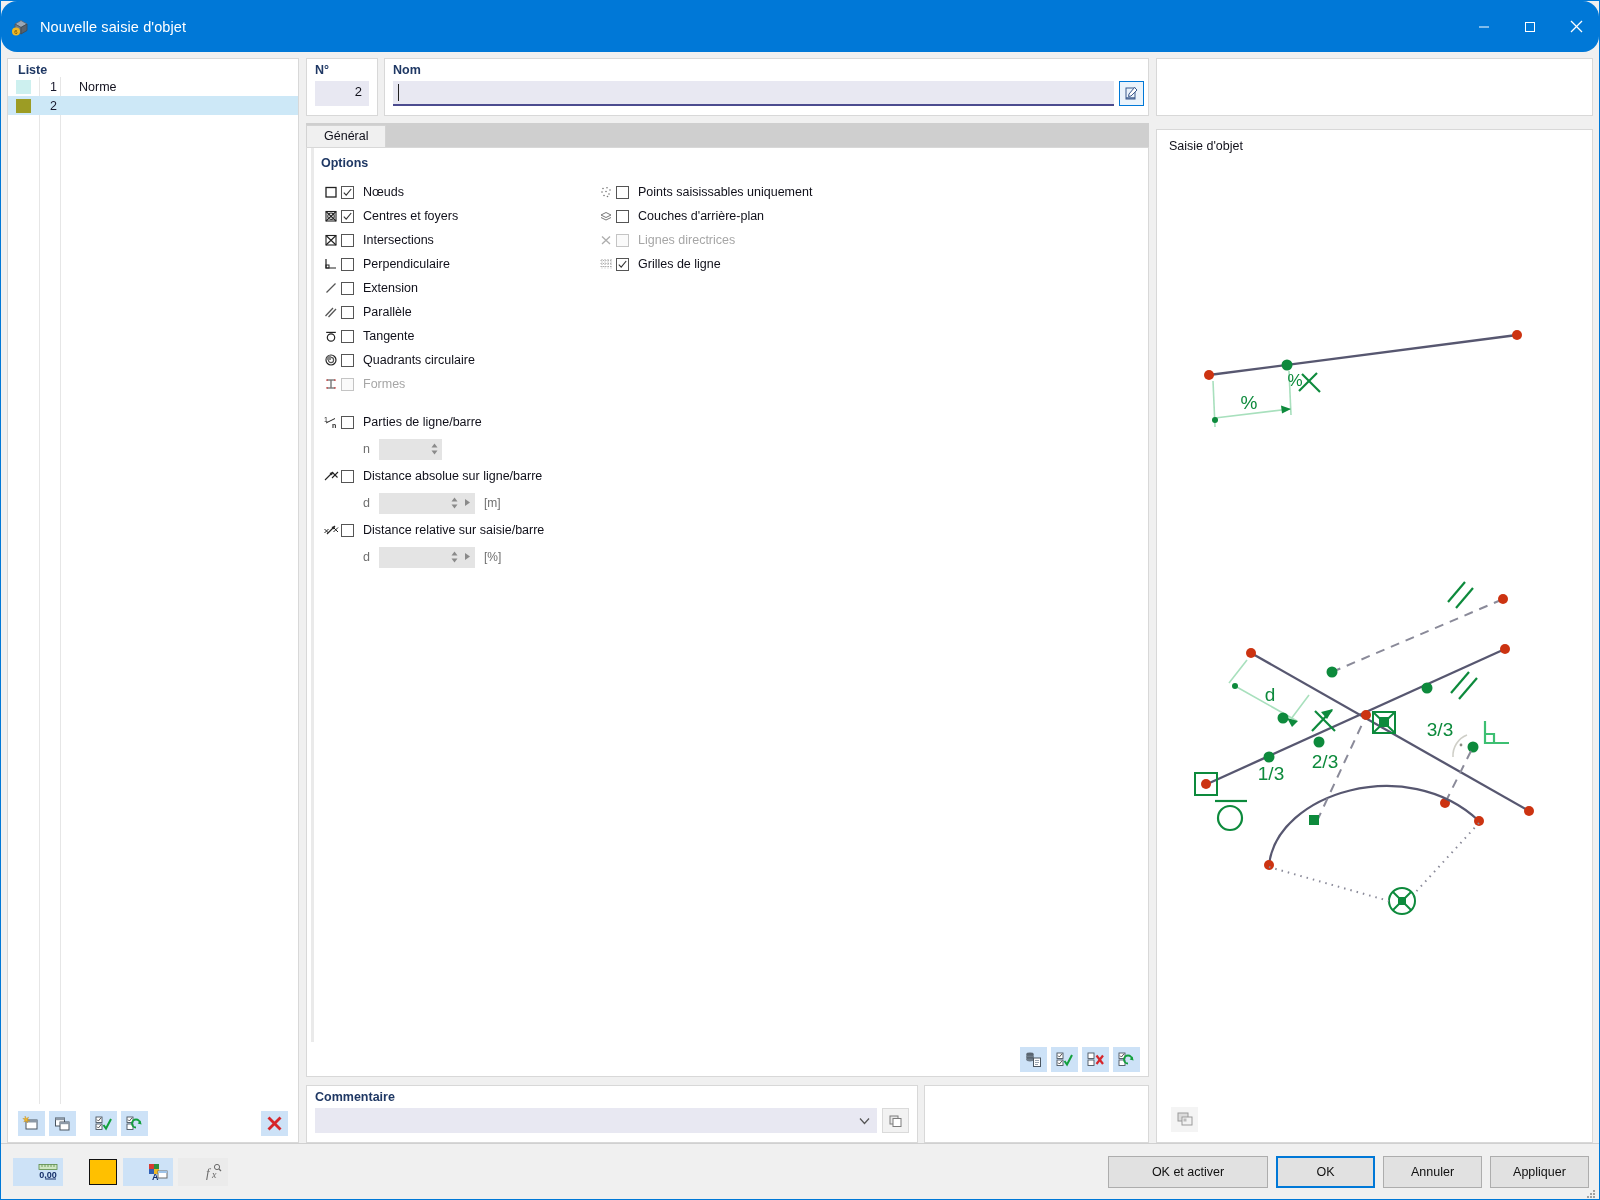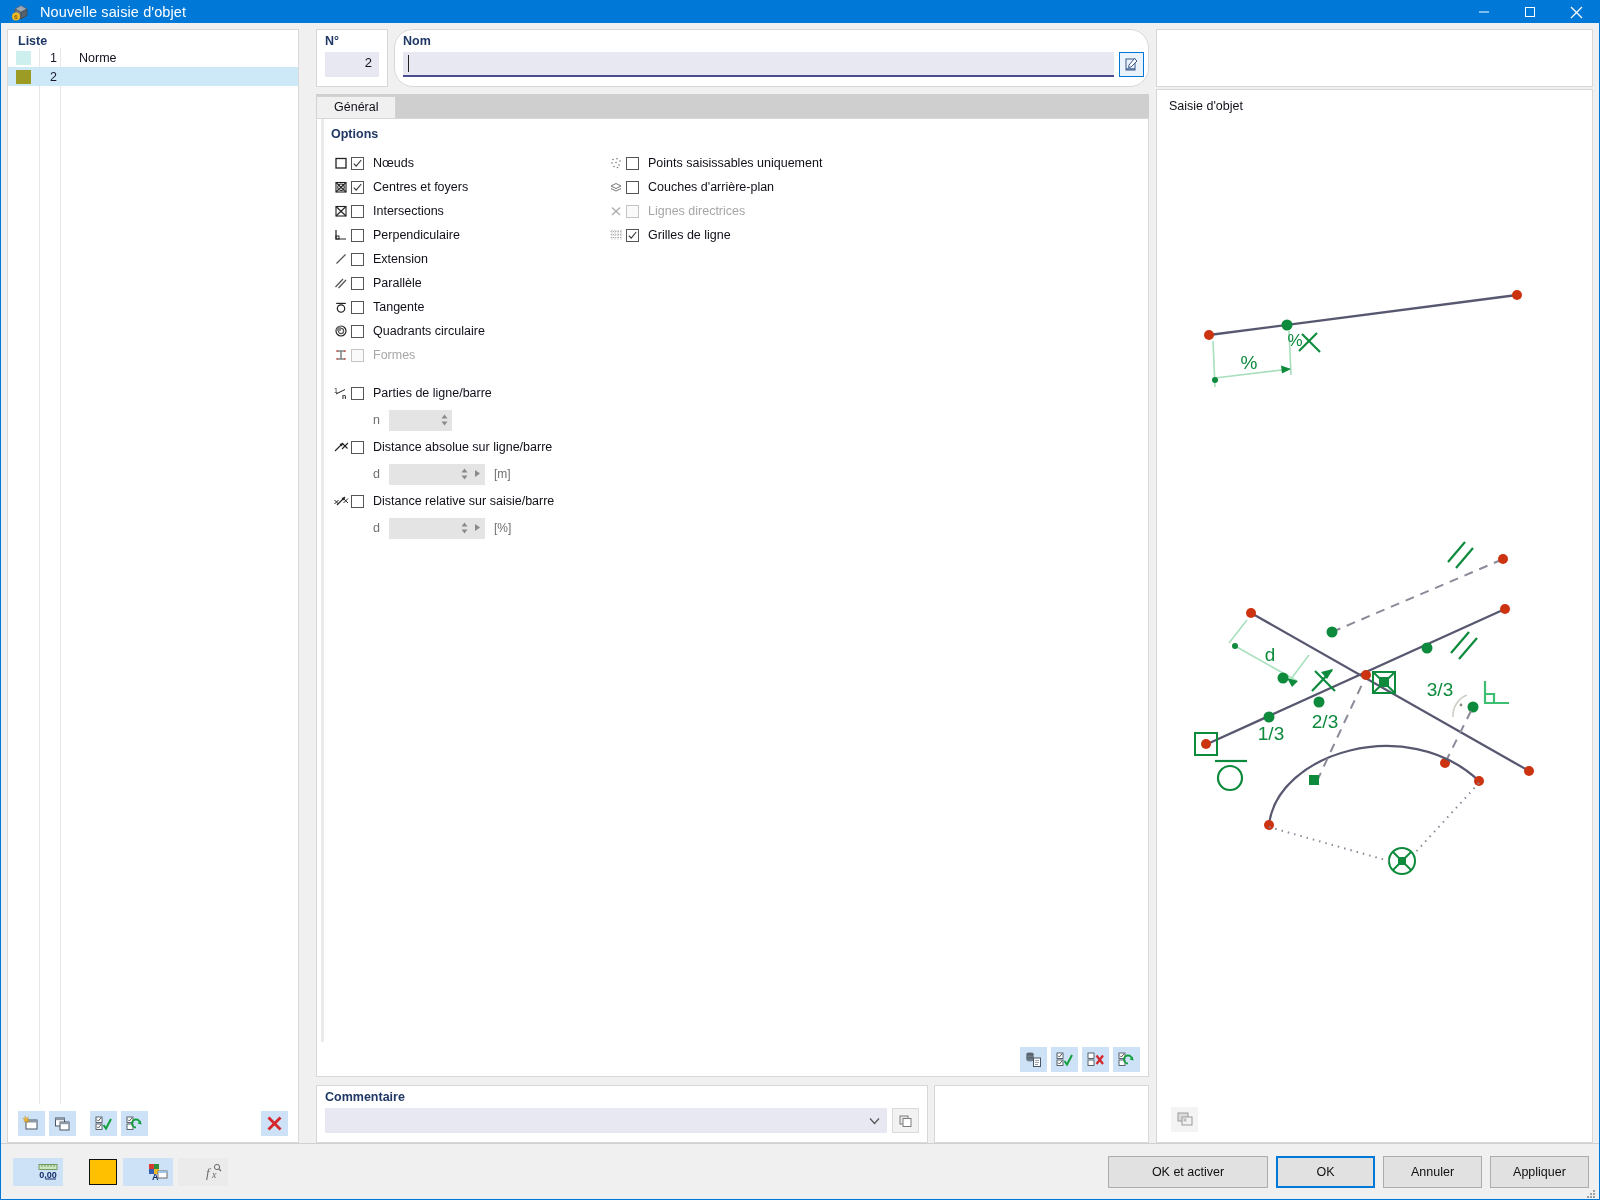--- a/index.html
+++ b/index.html
@@ -13,26 +13,27 @@
     position: relative;
     width: 1600px; height: 1200px;
     background: #f0f0f0;
     box-sizing: border-box;
     border: 1px solid #0078d7;
     display: flex;
     flex-direction: column;
   }
   
   .titlebar {
-    height: 22px;
+    height: 51px;
     background: #0078d7;
     display: flex;
     align-items: center;
     flex: 0 0 auto;
     color: #ffffff;
+    border-radius: 16px;
   }
   .titlebar .app-icon {
     width: 20px; height: 20px;
     margin-left: 10px; margin-right: 9px;
     position: relative;
     flex: 0 0 auto;
   }
   .titlebar .title-text {
     font-size: 14.5px;
     letter-spacing: 0.1px;
@@ -64,21 +65,21 @@
 
   
   .left-panel {
     width: 292px;
     flex: 0 0 292px;
     background: #ffffff;
     border: 1px solid #d8d8d8;
     box-sizing: border-box;
     display: flex;
     flex-direction: column;
-    margin-right: 17px;
+    margin-right: 7px;
   }
   .list-header {
     height: 18px;
     font-size: 12.5px;
     font-weight: bold;
     color: #1f3864;
     padding: 4px 0 0 10px;
     box-sizing: border-box;
   }
   .list-body { flex: 1 1 auto; position: relative; }
@@ -139,21 +140,21 @@
     height: 58px;
   }
   .field-box {
     background: #ffffff;
     border: 1px solid #d8d8d8;
     box-sizing: border-box;
     height: 58px;
     padding: 4px 8px 0 8px;
   }
   .field-box.no { width: 72px; flex: 0 0 72px; margin-right: 6px; }
-  .field-box.nom { flex: 1 1 auto; padding-right: 4px; border-radius: 19px; }
+  .field-box.nom { flex: 1 1 auto; padding-right: 4px; }
   .field-label {
     font-size: 12.5px; font-weight: bold; color: #1f3864;
     margin-bottom: 4px;
   }
   .num-input {
     background: #e8e8f2;
     height: 25px;
     text-align: right;
     font-size: 13px;
     color: #10101a;
@@ -326,21 +327,21 @@
     display: flex; flex-direction: column;
   }
   .right-top {
     height: 58px; flex: 0 0 58px;
     background: #ffffff;
     border: 1px solid #d8d8d8;
     box-sizing: border-box;
   }
   .preview-pane {
     flex: 1 1 auto;
-    margin-top: 2px;
+    margin-top: 13px;
     background: #ffffff;
     border: 1px solid #d8d8d8;
     box-sizing: border-box;
     display: flex; flex-direction: column;
     min-height: 0;
     position: relative;
   }
   .preview-title {
     font-size: 12.5px; color: #10101a;
     padding: 9px 0 0 12px;

